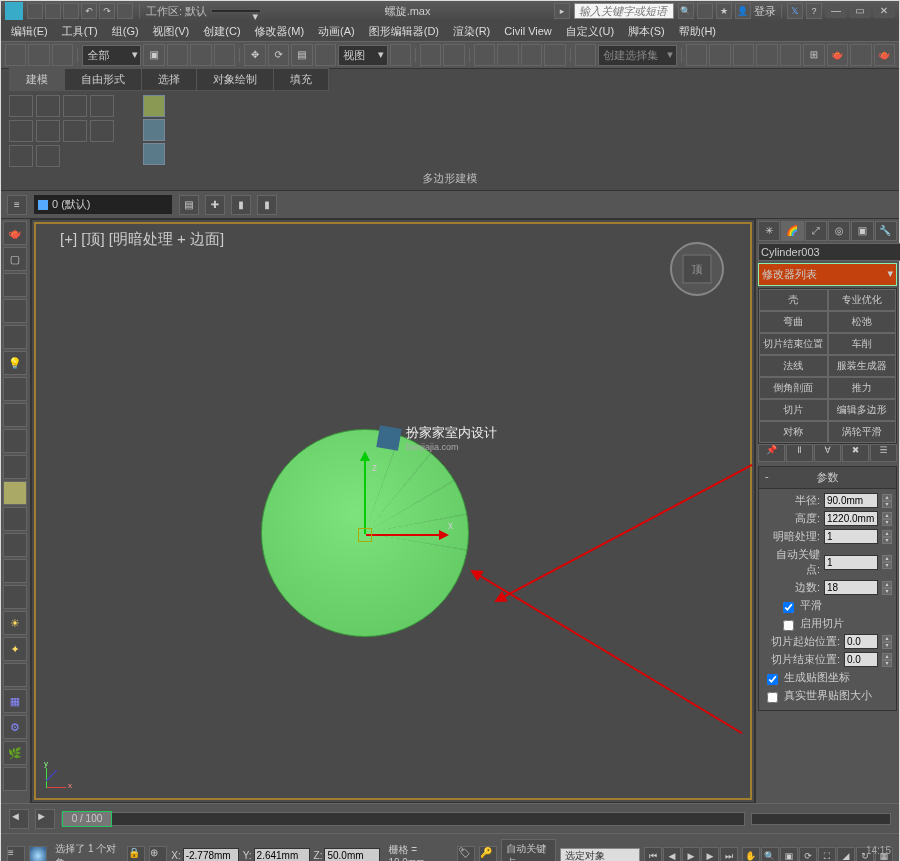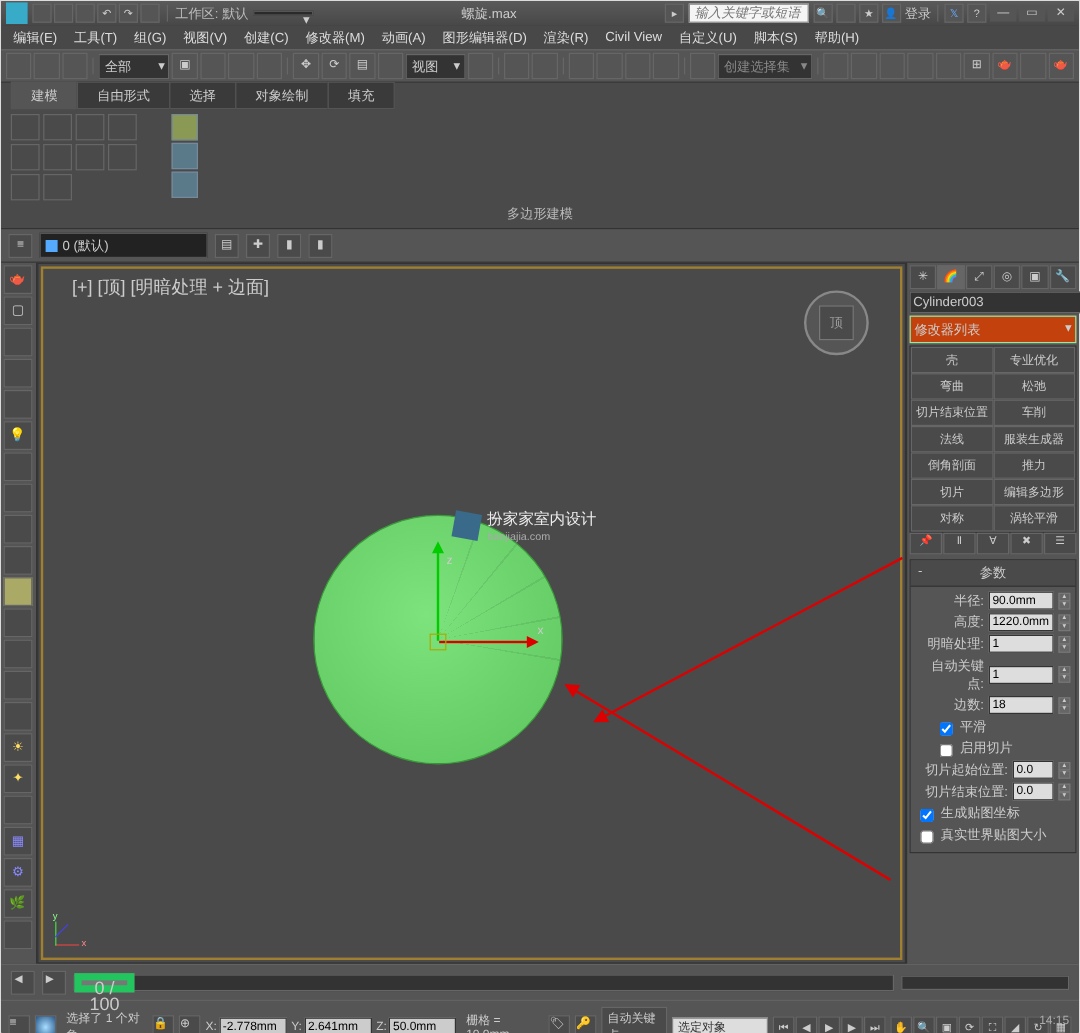--- a/index.html
+++ b/index.html
@@ -90,21 +90,21 @@
 .rp-roll-body{padding:4px;background:#555}
 .rp-param{display:flex;align-items:center;margin-bottom:3px;gap:4px}
 .rp-param-lbl{flex:1;text-align:right;font-size:11px}
 .rp-spinner{width:54px;background:#ddd;color:#000;border:1px solid #333;padding:1px 2px;font-size:10px;position:relative}
 .rp-spin-btns{width:10px;display:flex;flex-direction:column}
 .rp-spin-b{height:7px;background:#666;border:1px solid #777;font-size:6px;line-height:5px;text-align:center}
 .rp-check{display:flex;align-items:flex-end;gap:6px;margin-bottom:3px;padding-left:20px}
 .rp-check input{width:11px;height:11px}
 .timeline{height:30px;background:#555;border-top:1px solid #666;display:flex;align-items:center;padding:0 8px;gap:6px}
 .tl-slider{flex:1;height:14px;background:#333;border:1px solid #666;position:relative}
-.tl-thumb{position:absolute;left:0;top:-2px;width:50px;height:16px;background:#777;border:6px solid #22c55e;font-size:15px;text-align:center;line-height:14px}
+.tl-thumb{position:absolute;left:0;top:-2px;width:50px;height:16px;background:#777;border:1px solid #22c55e;font-size:10px;text-align:center;line-height:14px}
 .tl-scroll{width:140px;height:12px;background:#333;border:1px solid #666}
 .statusbar{height:44px;background:#555;border-top:1px solid #666;display:flex;align-items:center;padding:0 6px;gap:4px;font-size:10px}
 .sb-icon{width:20px;height:20px;background:#4a4a4a;border:1px solid #666}
 .sb-text{padding:2px 4px}
 .sb-coord{display:flex;align-items:center;gap:2px}
 .sb-cinput{width:56px;background:#ccc;color:#000;border:1px solid #333;padding:1px 2px;font-size:10px}
 .sb-navgrp{display:flex;gap:1px}
 .sb-nav{width:18px;height:18px;background:#4a4a4a;border:1px solid #666;font-size:9px;text-align:center;line-height:16px}
 .sb-time{position:absolute;right:8px;bottom:4px;font-size:10px;color:#aaa}
 .sel-input{background:#ddd;color:#333;border:1px solid #888;padding:1px 4px;font-size:10px;width:80px}

